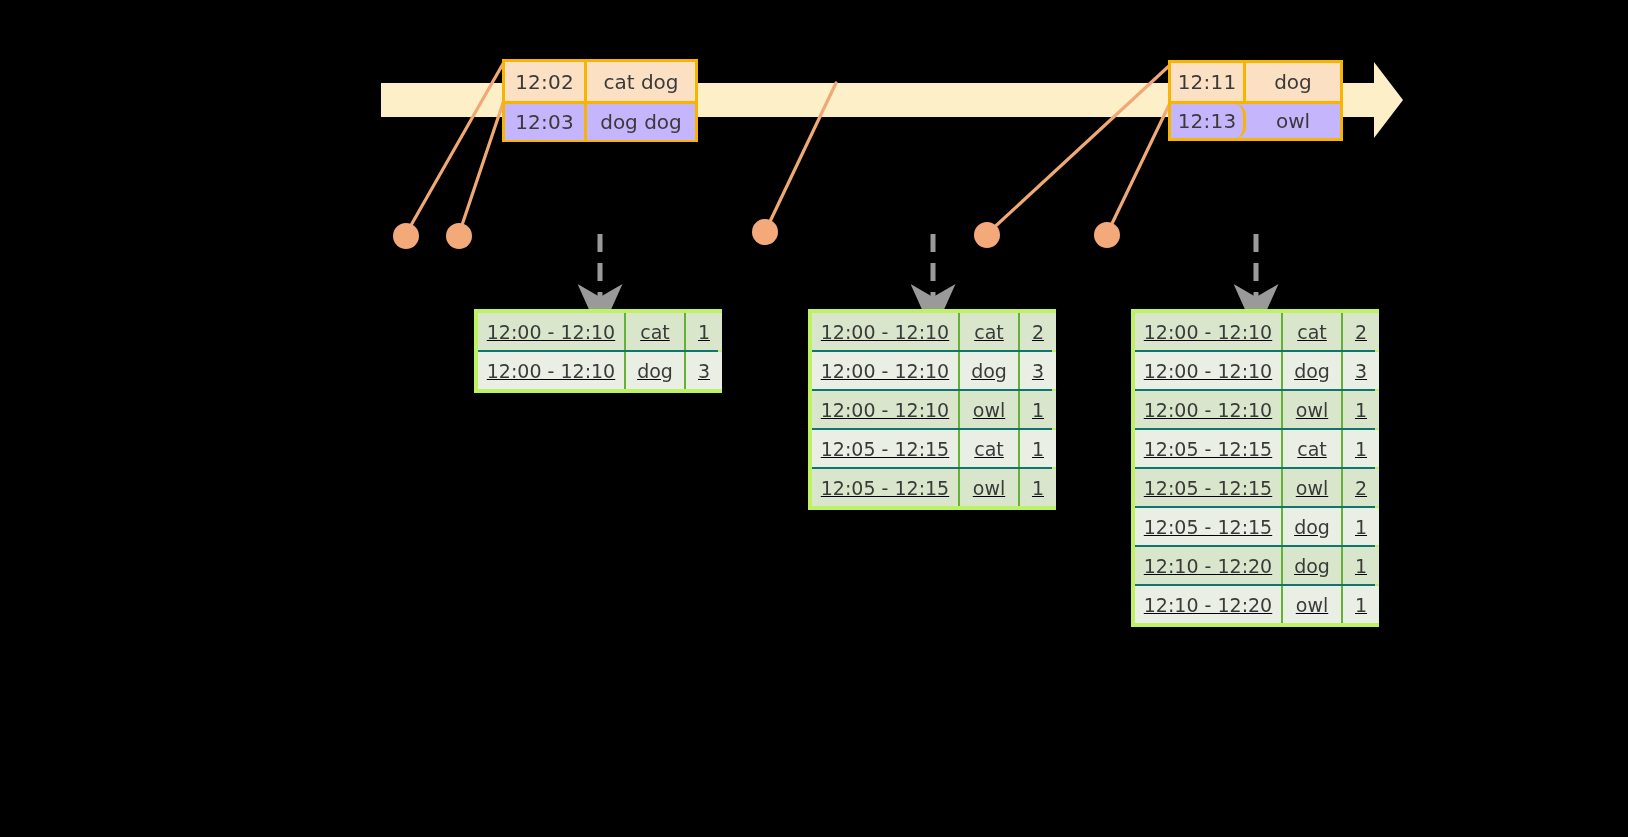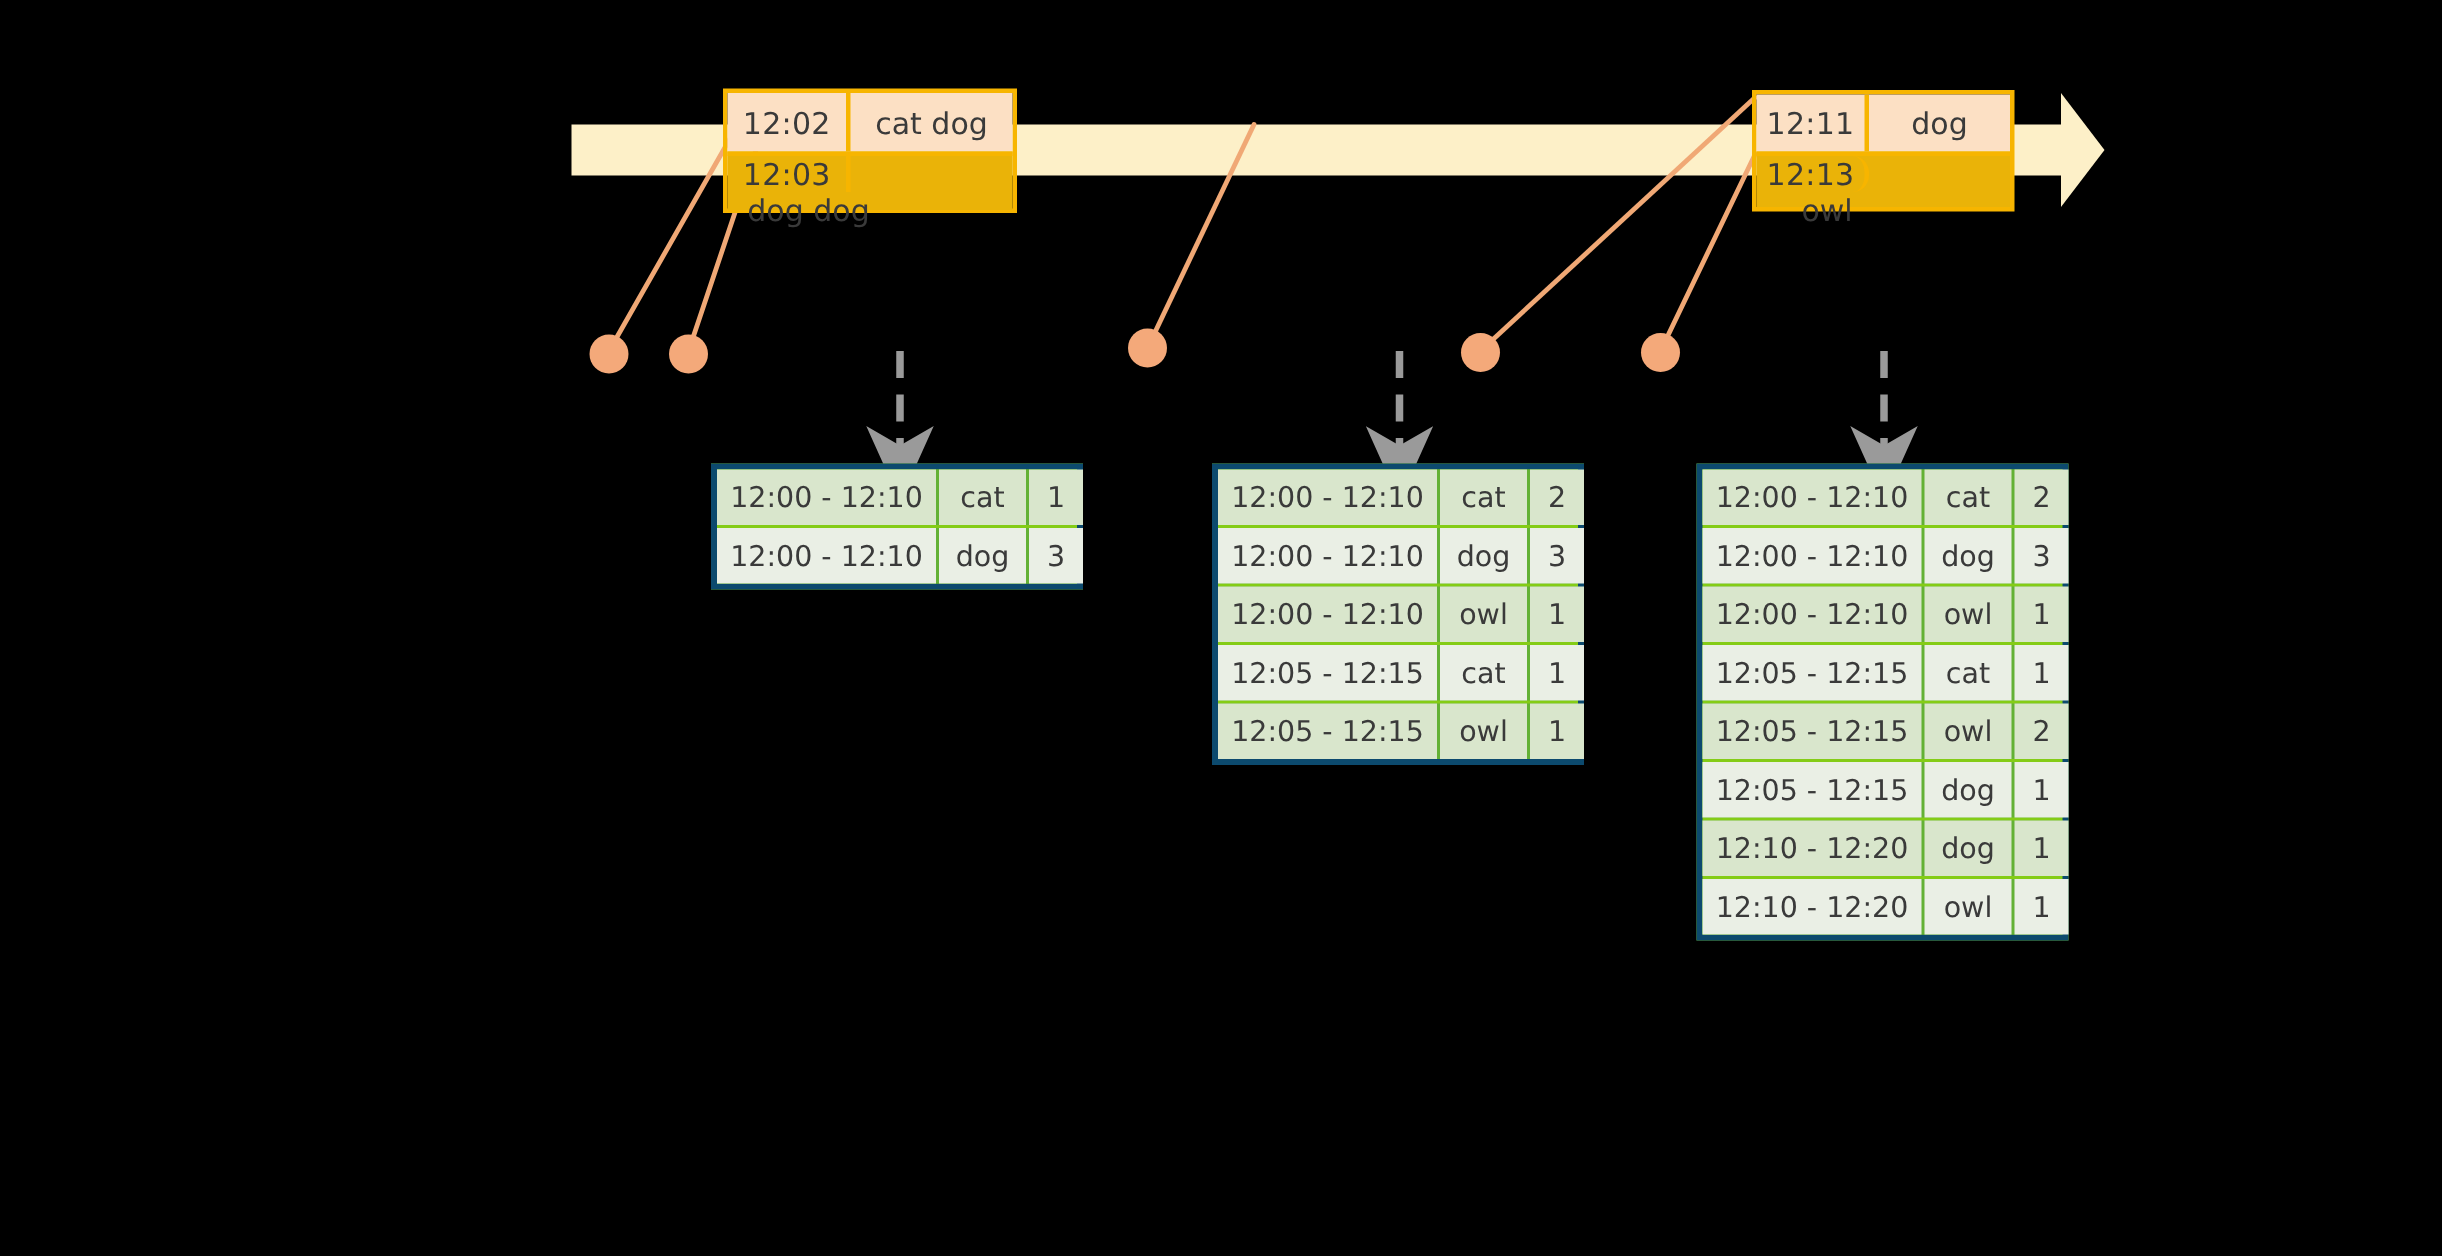--- a/index.html
+++ b/index.html
@@ -33,21 +33,21 @@
   }
   .evt-row {
     display: flex;
     height: 39px;
     box-sizing: border-box;
   }
   .evt-row + .evt-row {
     border-top: 3px solid #f7b500;
   }
   .evt-row.shade-a { background: #fce0c4; }
-  .evt-row.shade-b { background: #eab308; flex-direction: column; }
+  .evt-row.shade-b { background: #c4b5fd; }
   .evt-time {
     border-right: 3px solid #f7b500;
     box-sizing: border-box;
     display: flex;
     align-items: center;
     justify-content: center;
     font-size: 20px;
     color: #3a3a3a;
     letter-spacing: 0.2px;
   }
@@ -56,24 +56,25 @@
     display: flex;
     align-items: center;
     justify-content: center;
     font-size: 20px;
     color: #3a3a3a;
   }
 
   
   .result-table {
     position: absolute;
-    border: 4px solid #0c4a6e;
-    box-sizing: border-box;
-    background: #84cc16;
+    border: 4px solid #bef264;
+    box-sizing: border-box;
+    background: #0f766e;
     z-index: 6;
+    text-decoration: underline;
   }
   .res-row {
     display: flex;
     height: 37px;
     box-sizing: border-box;
     background: #63b135;
   }
   .res-row.shade-a .cell { background: #d9e6cc; }
   .res-row.shade-b .cell { background: #eaefe5; }
   .res-row.gap-top { margin-top: 4px; }
@@ -125,21 +126,21 @@
       <circle cx="1107" cy="235" r="13"></circle>
     </g>
 
     <g stroke="#9a9a9a" stroke-width="5" fill="none" stroke-dasharray="18,11" marker-end="url(#dashHead)">
       <line x1="600" y1="234" x2="600" y2="299"></line>
       <line x1="933" y1="234" x2="933" y2="299"></line>
       <line x1="1256" y1="234" x2="1256" y2="299"></line>
     </g>
   </svg>
 
-  <div class="evt-group" style="left:482px; top:59px; width:196px; height:83px;">
+  <div class="evt-group" style="left:502px; top:59px; width:196px; height:83px;">
     <div class="evt-row shade-a">
       <div class="evt-time" style="width:82px;">12:02</div>
       <div class="evt-payload" style="width:108px;">cat dog</div>
     </div>
     <div class="evt-row shade-b">
       <div class="evt-time" style="width:82px;">12:03</div>
       <div class="evt-payload" style="width:108px;">dog dog</div>
     </div>
   </div>
 

